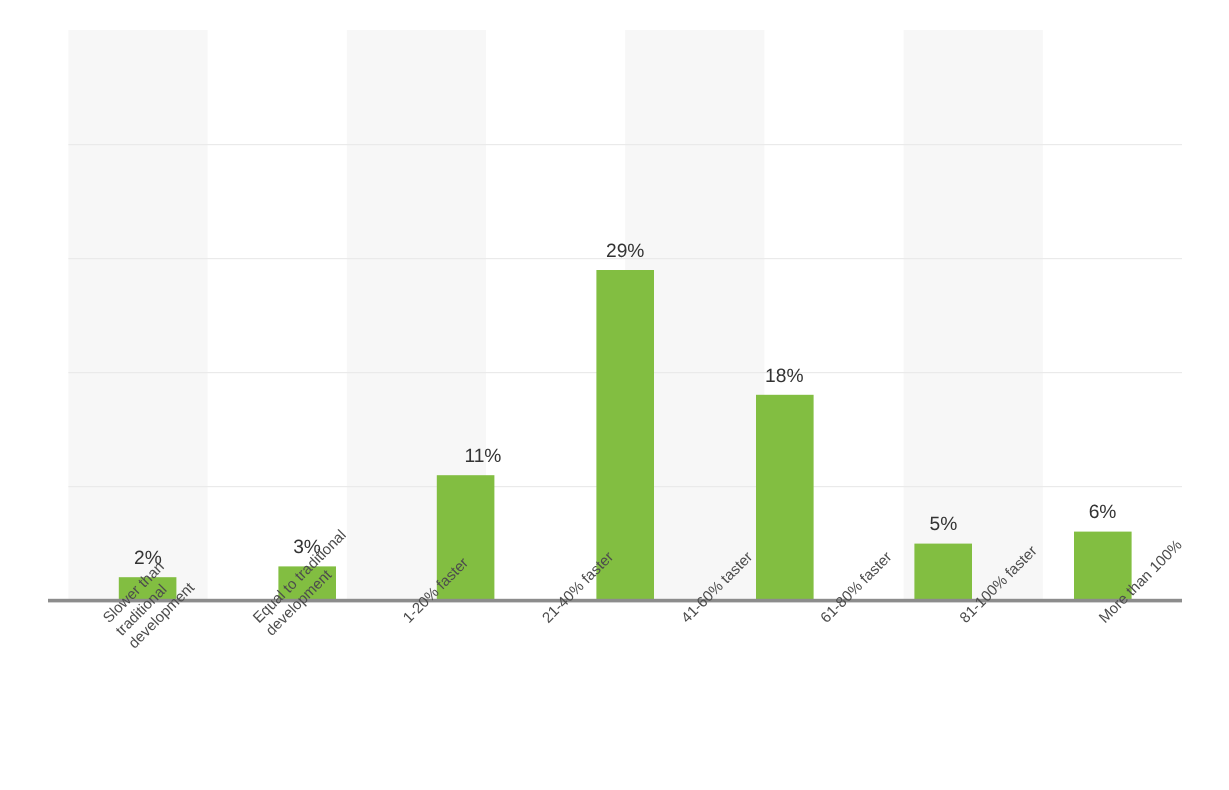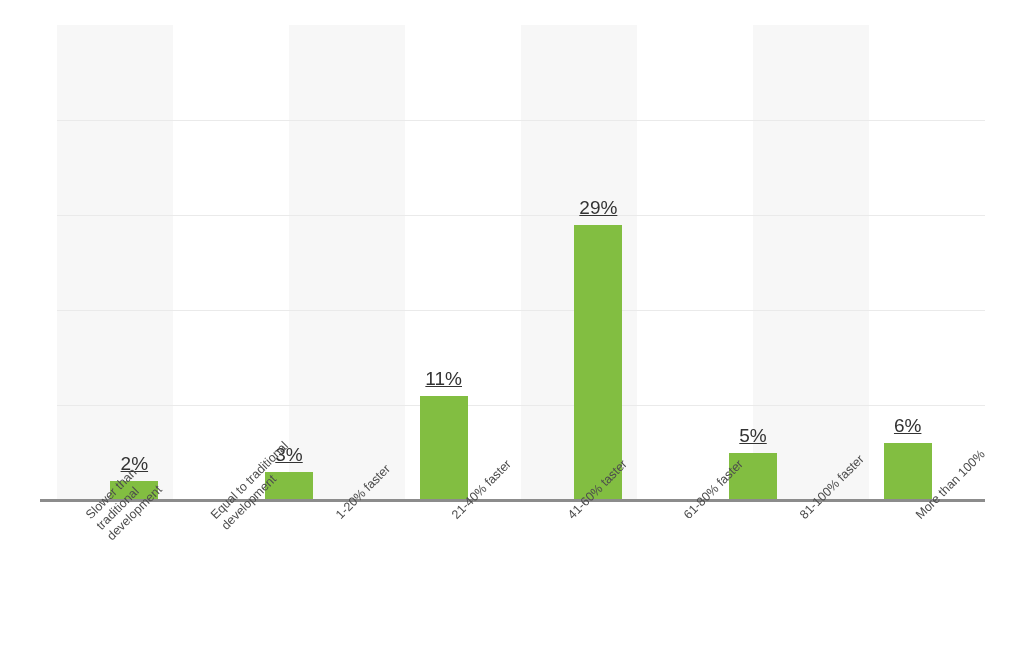--- a/index.html
+++ b/index.html
@@ -79,23 +79,22 @@
     left: 50%;
     transform: translateX(-50%);
     width: 48px;
     background: #82be41;
   }
   .bar-value {
     position: absolute;
     left: 50%;
     transform: translateX(-50%);
     white-space: nowrap;
-    font-size: 19px;
+    font-size: 16px;
     color: #333333;
-    text-decoration: underline;
   }
 
   
   .axis-line {
     position: absolute;
     left: 40px;
     top: 499px;
     width: 945px;
     height: 3px;
     background: #8c8c8c;
@@ -160,27 +159,31 @@
         <div class="bar-slot">
           <div class="bar" style="height: 19px; background: rgb(130, 190, 65);"></div>
           <div class="bar-value" style="bottom: 25px; color: rgb(51, 51, 51);">2%</div>
         </div>
         <div class="bar-slot">
           <div class="bar" style="height: 28.5px; background: rgb(130, 190, 65);"></div>
           <div class="bar-value" style="bottom: 34.5px; color: rgb(51, 51, 51);">3%</div>
         </div>
         <div class="bar-slot">
           <div class="bar" style="height: 104.5px; background: rgb(130, 190, 65);"></div>
-          <div class="bar-value" style="bottom: 110.5px; color: rgb(51, 51, 51);">11%</div>
+          <div class="bar-value" style="bottom: 110.5px; color: rgb(51, 51, 51); margin-left: 14px;">11%</div>
         </div>
         <div class="bar-slot">
           <div class="bar" style="height: 275.5px; background: rgb(130, 190, 65);"></div>
           <div class="bar-value" style="bottom: 281.5px; color: rgb(51, 51, 51);">29%</div>
         </div>
         <div class="bar-slot">
+          <div class="bar" style="height: 171px; background: rgb(130, 190, 65);"></div>
+          <div class="bar-value" style="bottom: 177px; color: rgb(51, 51, 51);">18%</div>
+        </div>
+        <div class="bar-slot">
           <div class="bar" style="height: 47.5px; background: rgb(130, 190, 65);"></div>
           <div class="bar-value" style="bottom: 53.5px; color: rgb(51, 51, 51);">5%</div>
         </div>
         <div class="bar-slot">
           <div class="bar" style="height: 57px; background: rgb(130, 190, 65);"></div>
           <div class="bar-value" style="bottom: 63px; color: rgb(51, 51, 51);">6%</div>
         </div>
       </div>
 
   </div>

